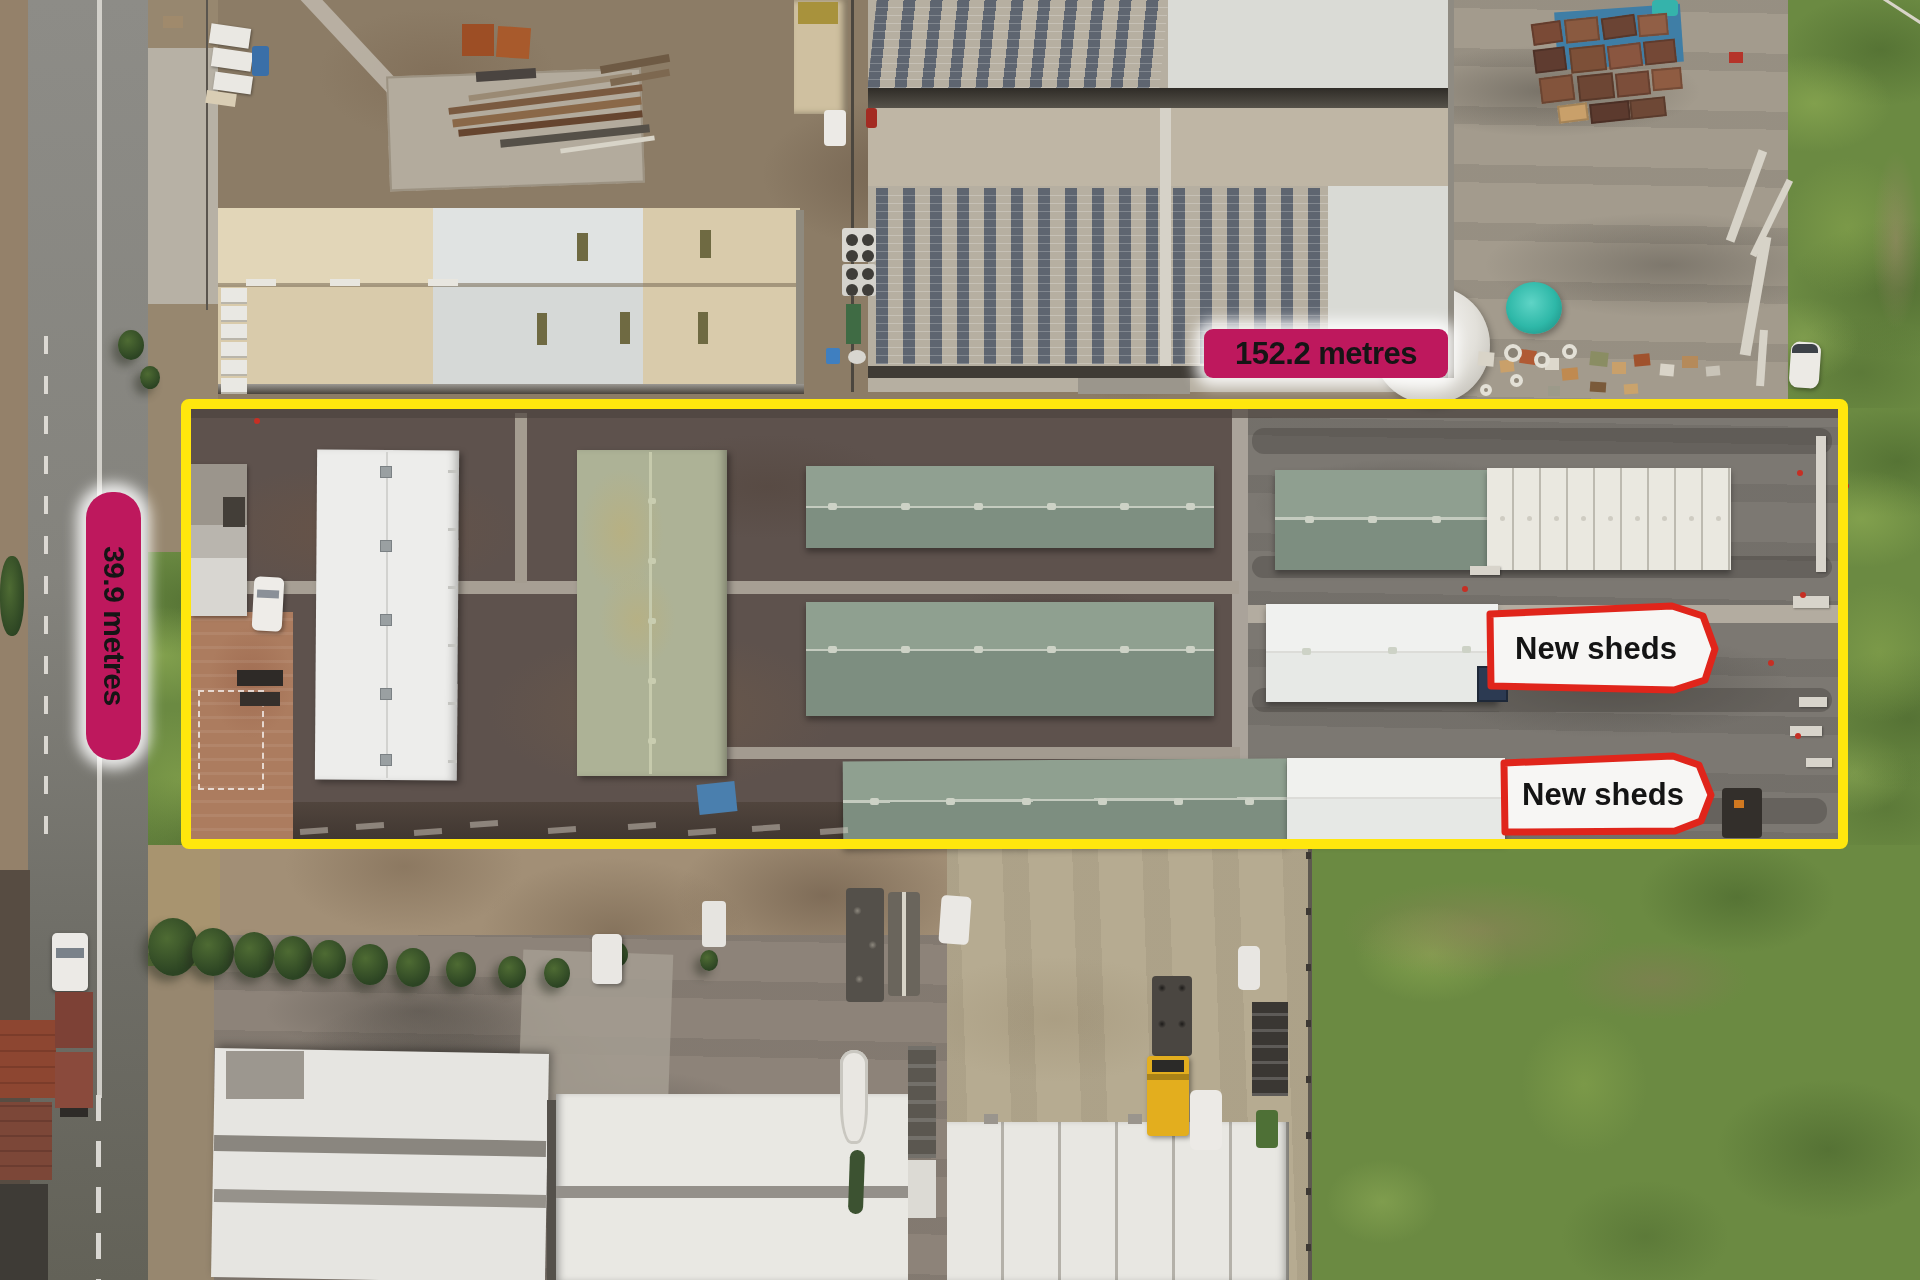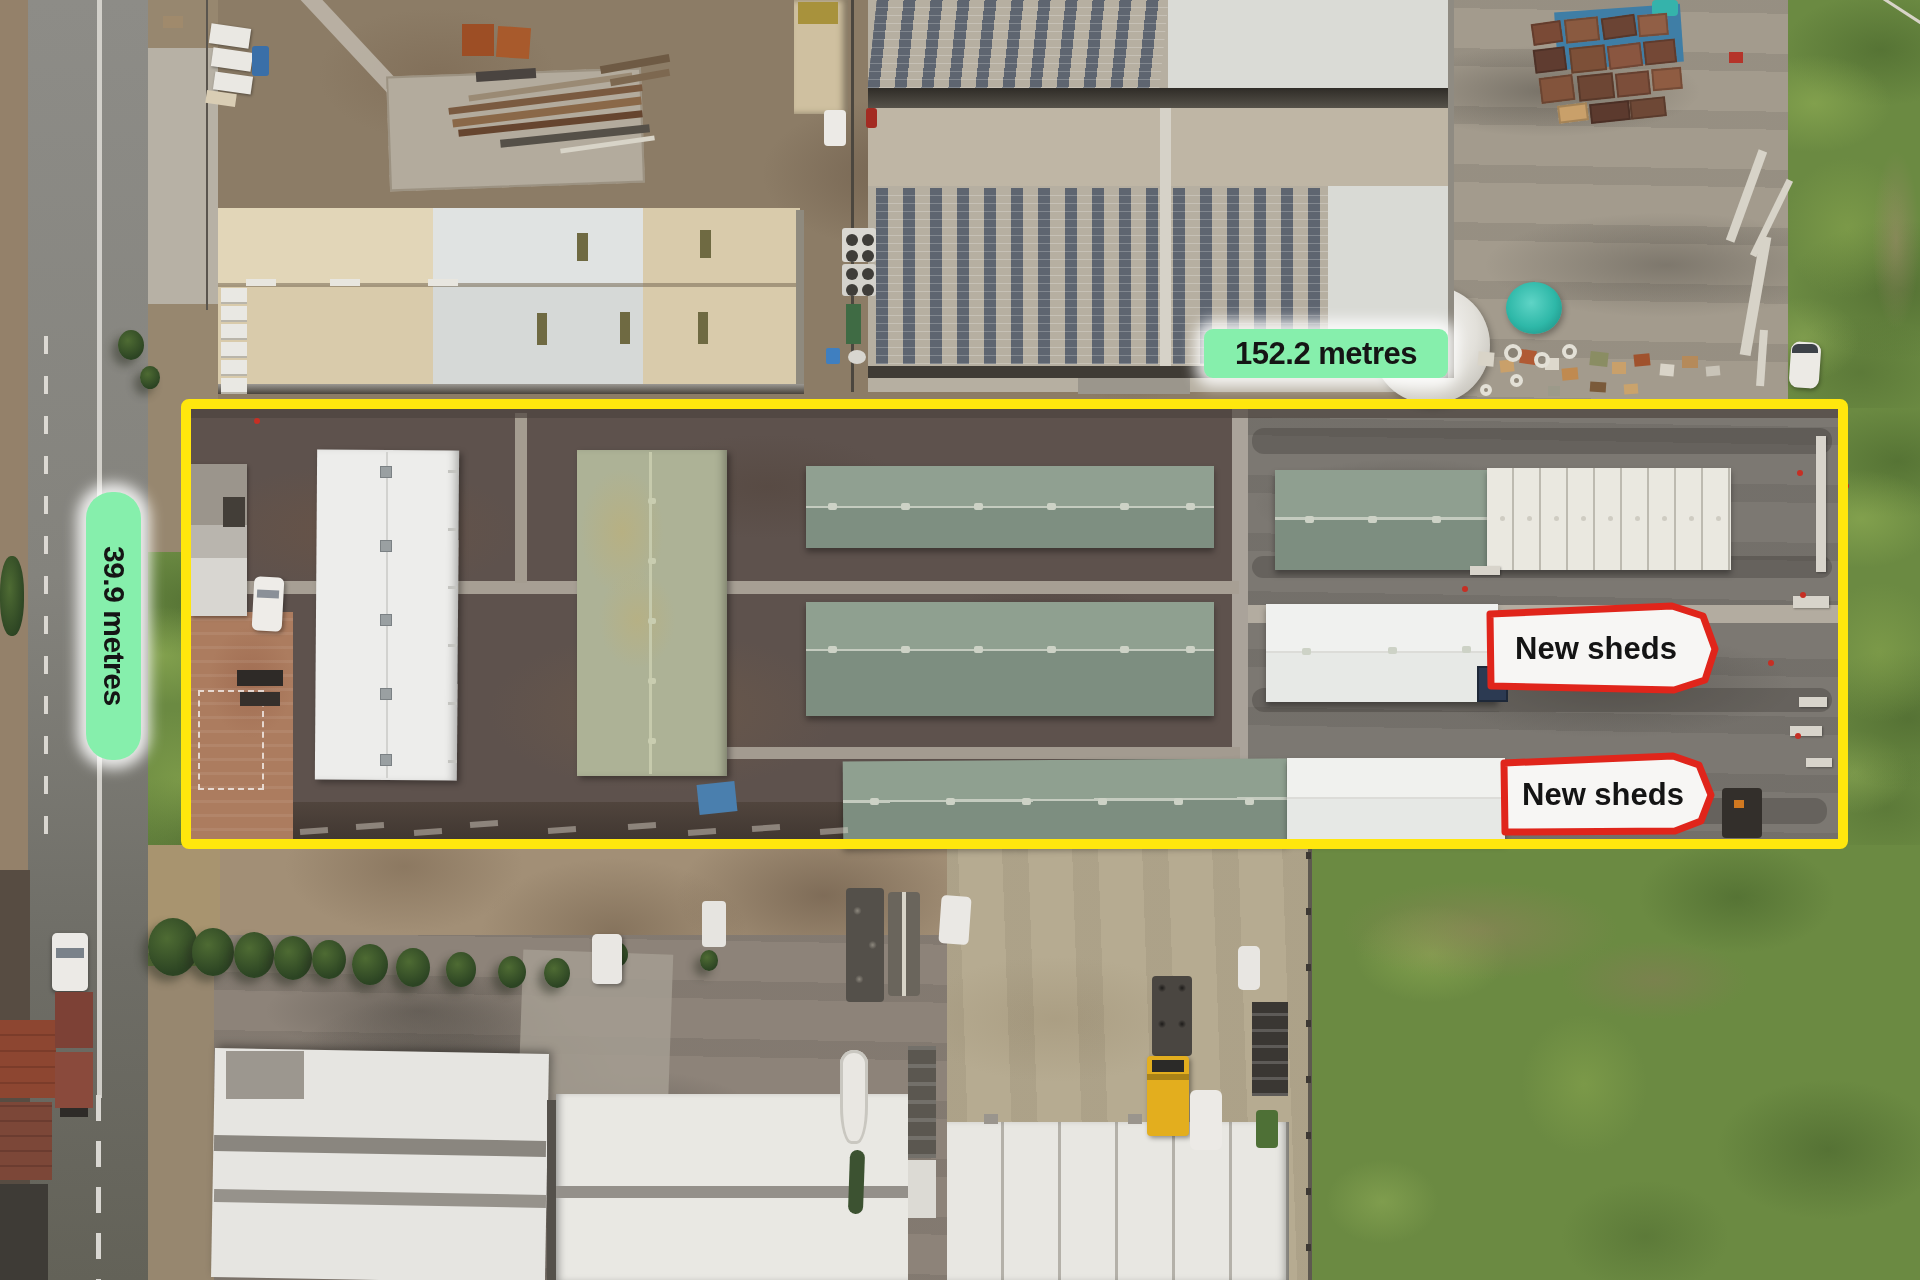--- a/index.html
+++ b/index.html
@@ -30,21 +30,21 @@
     repeating-linear-gradient(1deg, rgba(40,38,35,.10) 0 18px, rgba(0,0,0,0) 18px 58px),
     radial-gradient(ellipse 220px 65px at 28% 22%, rgba(56,53,48,.4), transparent 70%),
     radial-gradient(ellipse 260px 75px at 62% 64%, rgba(56,53,48,.35), transparent 70%)}
   .conc{background-color:#b6ab91;background-image:
     repeating-linear-gradient(88deg, rgba(90,80,62,.10) 0 26px, rgba(0,0,0,0) 26px 70px),
     radial-gradient(ellipse 200px 90px at 30% 40%, rgba(160,146,118,.5), transparent 70%)}
   .ribsV{background-image:repeating-linear-gradient(90deg, rgba(0,0,0,.06) 0 2px, transparent 2px 13px)}
   .solar{background-image:
     repeating-linear-gradient(0deg, rgba(255,255,255,.22) 0 1.5px, rgba(0,0,0,0) 1.5px 8px),
     repeating-linear-gradient(90deg, #5e6570 0 12px, rgba(0,0,0,0) 12px 27px)}
-  .glow{background:#86efac;box-shadow:0 0 14px 9px rgba(255,255,255,.85);border-radius:9px}
+  .glow{background:#be185d;box-shadow:0 0 14px 9px rgba(255,255,255,.85);border-radius:9px}
   .dimtxt{font-weight:bold;color:#151515;letter-spacing:-.5px}
   svg text{font-family:"Liberation Sans",sans-serif;font-weight:bold}
 </style>
 </head>
 <body>
 
 <div id="scene">
 
   <div class="a dirtT" style="left:148px;top:0;width:1312px;height:414px;background-color:#8c7c66;z-index:1"></div>
   <div class="a" style="left:0;top:0;width:30px;height:1280px;background:#94816a;z-index:1"></div>

